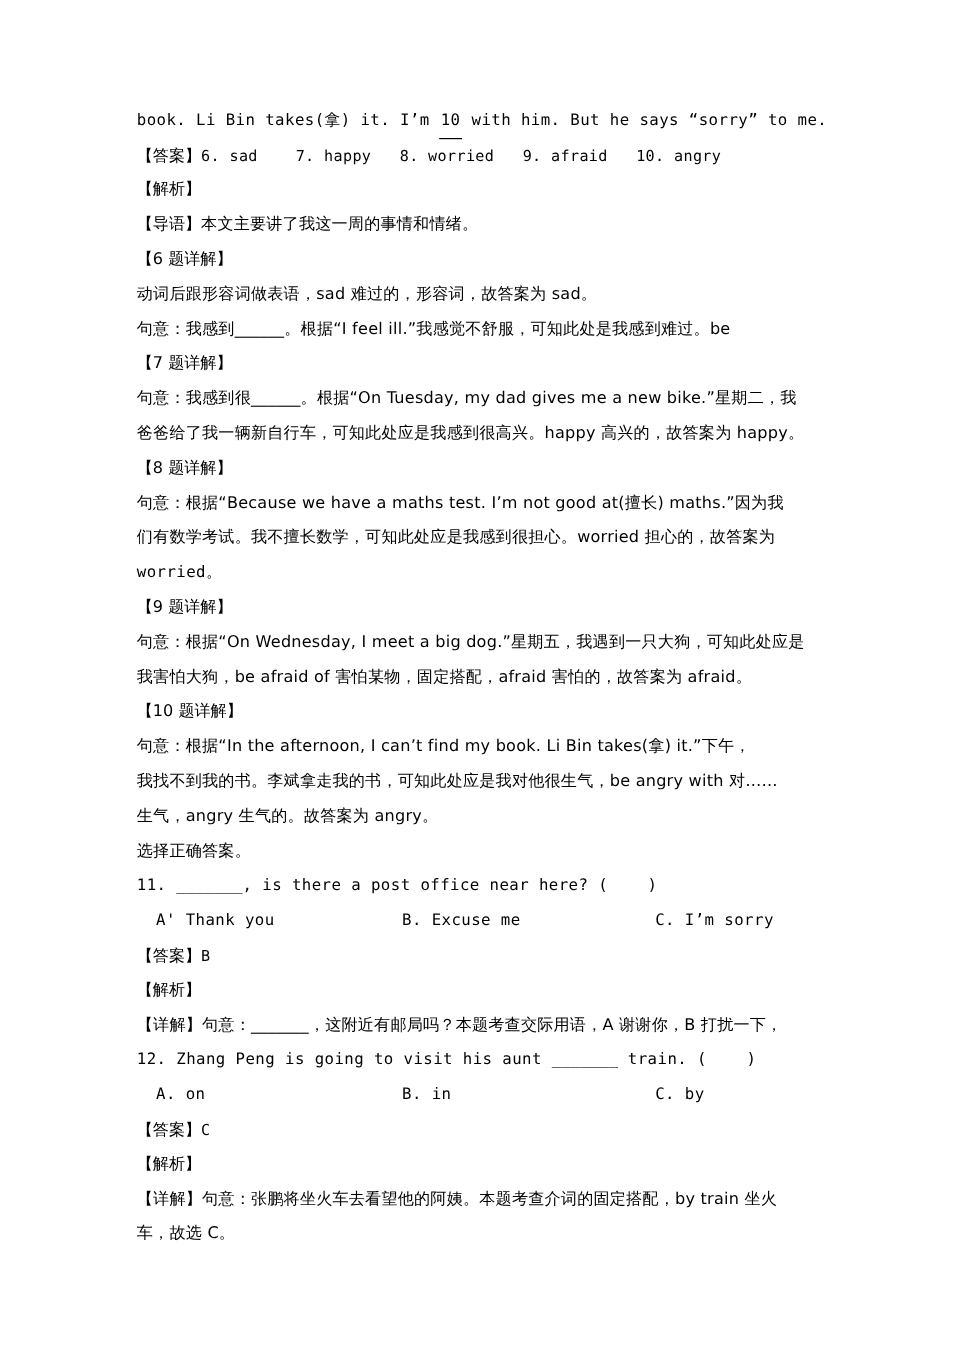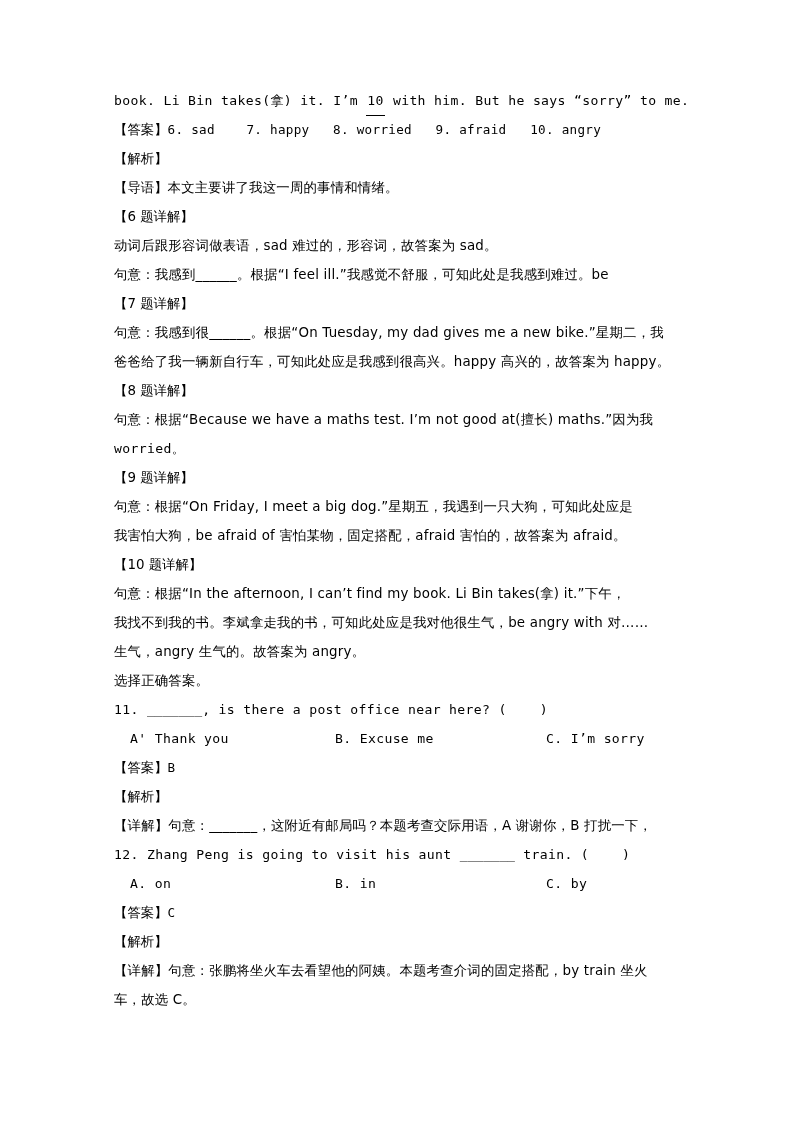--- a/index.html
+++ b/index.html
@@ -109,24 +109,25 @@
     <div class="cn"><span class="tag">【6 题详解】</span></div>
     <div class="cn">动词后跟形容词做表语，sad 难过的，形容词，故答案为 sad。</div>
     <div class="cn">句意：我感到______。根据“I feel ill.”我感觉不舒服，可知此处是我感到难过。be</div>
 
     <div class="cn"><span class="tag">【7 题详解】</span></div>
     <div class="cn">句意：我感到很______。根据“On Tuesday, my dad gives me a new bike.”星期二，我</div>
     <div class="cn">爸爸给了我一辆新自行车，可知此处应是我感到很高兴。happy 高兴的，故答案为 happy。</div>
 
     <div class="cn"><span class="tag">【8 题详解】</span></div>
     <div class="cn">句意：根据“Because we have a maths test. I’m not good at(擅长) maths.”因为我</div>
+    <div class="cn">们有数学考试。我不擅长数学，可知此处应是我感到很担心。worried 担心的，故答案为</div>
     <div class="ln">worried。</div>
 
     <div class="cn"><span class="tag">【9 题详解】</span></div>
-    <div class="cn">句意：根据“On Friday, I meet a big dog.”星期五，我遇到一只大狗，可知此处应是</div>
+    <div class="cn">句意：根据“On Wednesday, I meet a big dog.”星期五，我遇到一只大狗，可知此处应是</div>
     <div class="cn">我害怕大狗，be afraid of 害怕某物，固定搭配，afraid 害怕的，故答案为 afraid。</div>
 
     <div class="cn"><span class="tag">【10 题详解】</span></div>
     <div class="cn">句意：根据“In the afternoon, I can’t find my book. Li Bin takes(拿) it.”下午，</div>
     <div class="cn">我找不到我的书。李斌拿走我的书，可知此处应是我对他很生气，be angry with 对……</div>
     <div class="cn">生气，angry 生气的。故答案为 angry。</div>
 
     <div class="cn">选择正确答案。</div>
 
     <div class="ln"><span>11. </span><span class="blank">_______</span><span>, is there a post office near here? (    )</span></div>

